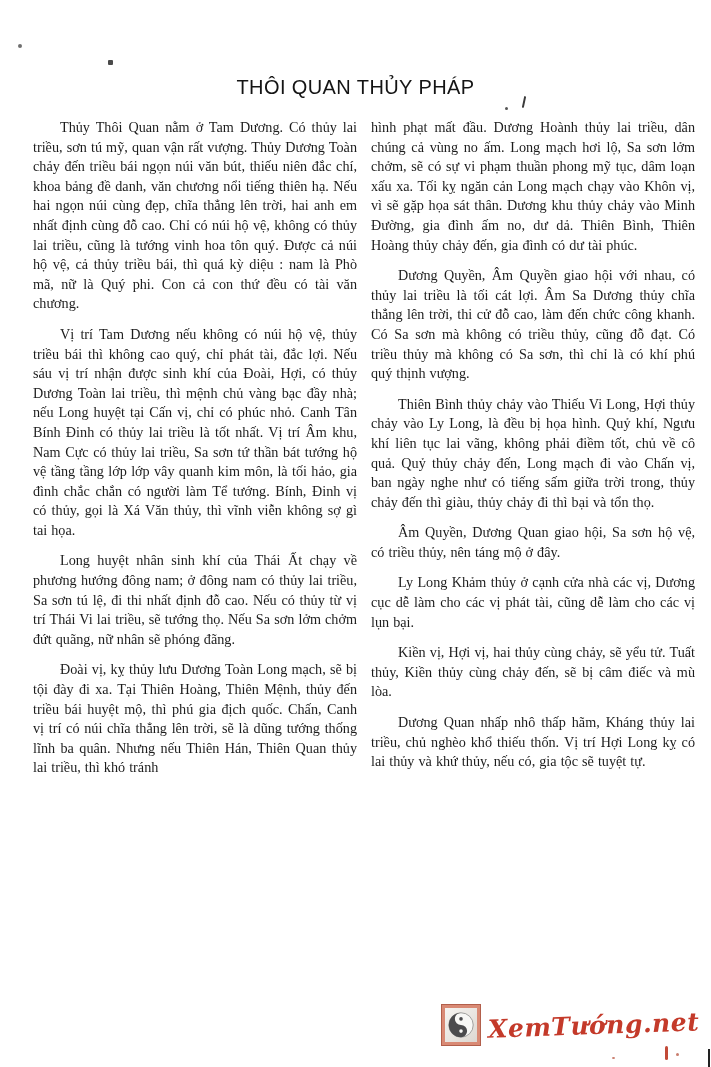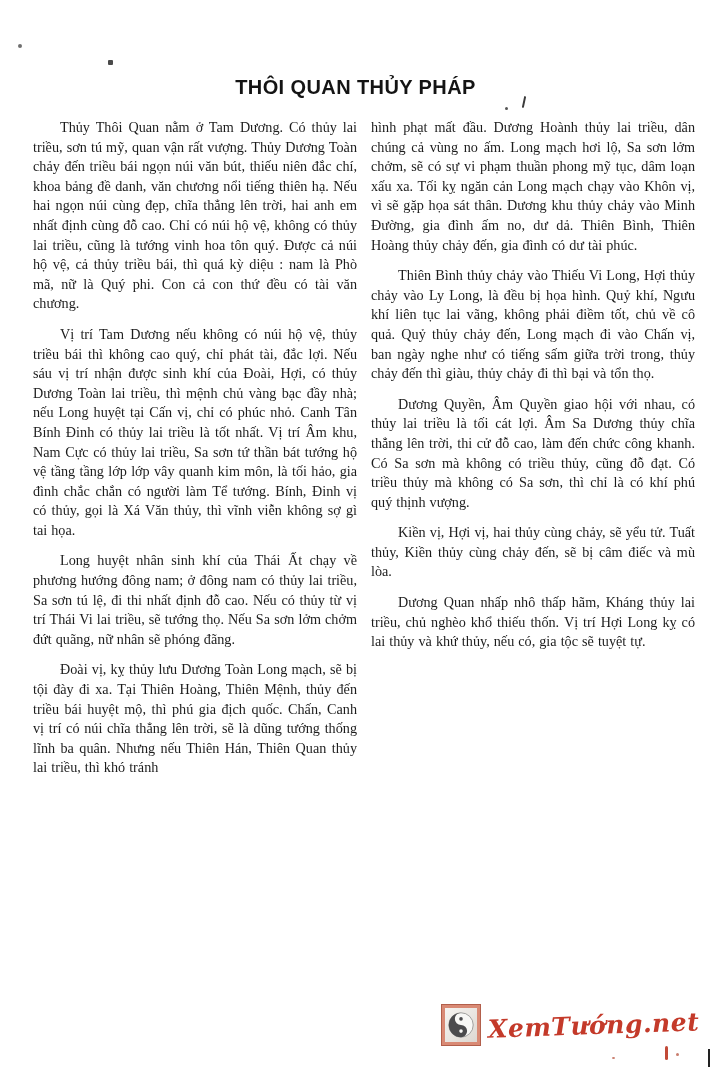--- a/index.html
+++ b/index.html
@@ -9,21 +9,21 @@
     position: relative;
     overflow: hidden;
     font-family: "Liberation Serif", serif;
     color: #1c1c1c;
   }
   .page { position: absolute; inset: 0; }
   .title {
     margin-top: 76px;
     text-align: center;
     font-family: "Liberation Sans", sans-serif;
-    font-weight: 700;
+    font-weight: 400;
     font-size: 20px;
     letter-spacing: 0.4px;
     color: #141414;
   }
   .columns {
     display: flex;
     gap: 14px;
     padding: 19px 16px 0 33px;
   }
   .col { width: 324px; }
@@ -96,22 +96,24 @@
 
   <div class="columns">
     <div class="col">
       <p>Thủy Thôi Quan nằm ở Tam Dương. Có thủy lai triều, sơn tú mỹ, quan vận rất vượng. Thủy Dương Toàn chảy đến triều bái ngọn núi văn bút, thiếu niên đắc chí, khoa bảng đề danh, văn chương nổi tiếng thiên hạ. Nếu hai ngọn núi cùng đẹp, chĩa thẳng lên trời, hai anh em nhất định cùng đỗ cao. Chỉ có núi hộ vệ, không có thủy lai triều, cũng là tướng vinh hoa tôn quý. Được cả núi hộ vệ, cả thủy triều bái, thì quá kỳ diệu : nam là Phò mã, nữ là Quý phi. Con cả con thứ đều có tài văn chương.</p>
       <p>Vị trí Tam Dương nếu không có núi hộ vệ, thủy triều bái thì không cao quý, chỉ phát tài, đắc lợi. Nếu sáu vị trí nhận được sinh khí của Đoài, Hợi, có thủy Dương Toàn lai triều, thì mệnh chủ vàng bạc đầy nhà; nếu Long huyệt tại Cấn vị, chỉ có phúc nhỏ. Canh Tân Bính Đinh có thủy lai triều là tốt nhất. Vị trí Âm khu, Nam Cực có thủy lai triều, Sa sơn tứ thần bát tướng hộ vệ tầng tầng lớp lớp vây quanh kim môn, là tối hảo, gia đình chắc chắn có người làm Tể tướng. Bính, Đinh vị có thủy, gọi là Xá Văn thủy, thì vĩnh viễn không sợ gì tai họa.</p>
       <p>Long huyệt nhân sinh khí của Thái Ất chạy về phương hướng đông nam; ở đông nam có thủy lai triều, Sa sơn tú lệ, đi thi nhất định đỗ cao. Nếu có thủy từ vị trí Thái Vi lai triều, sẽ tướng thọ. Nếu Sa sơn lởm chởm đứt quãng, nữ nhân sẽ phóng đãng.</p>
       <p>Đoài vị, kỵ thủy lưu Dương Toàn Long mạch, sẽ bị tội đày đi xa. Tại Thiên Hoàng, Thiên Mệnh, thủy đến triều bái huyệt mộ, thì phú gia địch quốc. Chấn, Canh vị trí có núi chĩa thẳng lên trời, sẽ là dũng tướng thống lĩnh ba quân. Nhưng nếu Thiên Hán, Thiên Quan thủy lai triều, thì khó tránh</p>
     </div>
     <div class="col">
       <p class="no-indent">hình phạt mất đầu. Dương Hoành thủy lai triều, dân chúng cả vùng no ấm. Long mạch hơi lộ, Sa sơn lởm chởm, sẽ có sự vi phạm thuần phong mỹ tục, dâm loạn xấu xa. Tối kỵ ngăn cản Long mạch chạy vào Khôn vị, vì sẽ gặp họa sát thân. Dương khu thủy chảy vào Minh Đường, gia đình ấm no, dư dả. Thiên Bình, Thiên Hoàng thủy chảy đến, gia đình có dư tài phúc.</p>
+      <p>Dương Quyền, Âm Quyền giao hội với nhau, có thủy lai triều là tối cát lợi. Âm Sa Dương thủy chĩa thẳng lên trời, thi cử đỗ cao, làm đến chức công khanh. Có Sa sơn mà không có triều thủy, cũng đỗ đạt. Có triều thủy mà không có Sa sơn, thì chỉ là có khí phú quý thịnh vượng.</p>
       <p>Thiên Bình thủy chảy vào Thiếu Vi Long, Hợi thủy chảy vào Ly Long, là đều bị họa hình. Quỷ khí, Ngưu khí liên tục lai vãng, không phải điềm tốt, chủ về cô quả. Quỷ thủy chảy đến, Long mạch đi vào Chấn vị, ban ngày nghe như có tiếng sấm giữa trời trong, thủy chảy đến thì giàu, thủy chảy đi thì bại và tổn thọ.</p>
-      <p>Dương Quyền, Âm Quyền giao hội với nhau, có thủy lai triều là tối cát lợi. Âm Sa Dương thủy chĩa thẳng lên trời, thi cử đỗ cao, làm đến chức công khanh. Có Sa sơn mà không có triều thủy, cũng đỗ đạt. Có triều thủy mà không có Sa sơn, thì chỉ là có khí phú quý thịnh vượng.</p>
+      <p>Âm Quyền, Dương Quan giao hội, Sa sơn hộ vệ, có triều thủy, nên táng mộ ở đây.</p>
+      <p>Ly Long Khảm thủy ở cạnh cửa nhà các vị, Dương cục dễ làm cho các vị phát tài, cũng dễ làm cho các vị lụn bại.</p>
       <p>Kiền vị, Hợi vị, hai thủy cùng chảy, sẽ yểu tử. Tuất thủy, Kiền thủy cùng chảy đến, sẽ bị câm điếc và mù lòa.</p>
       <p>Dương Quan nhấp nhô thấp hãm, Kháng thủy lai triều, chủ nghèo khổ thiếu thốn. Vị trí Hợi Long kỵ có lai thủy và khứ thủy, nếu có, gia tộc sẽ tuyệt tự.</p>
     </div>
   </div>
 
   <div class="watermark">
     <div class="yy-frame">
       <div class="yy-inner">
         <svg width="26" height="26" viewBox="0 0 100 100" aria-hidden="true">
           <circle cx="50" cy="50" r="47" fill="#f8f8f6" stroke="#8a8a88" stroke-width="3"></circle>

